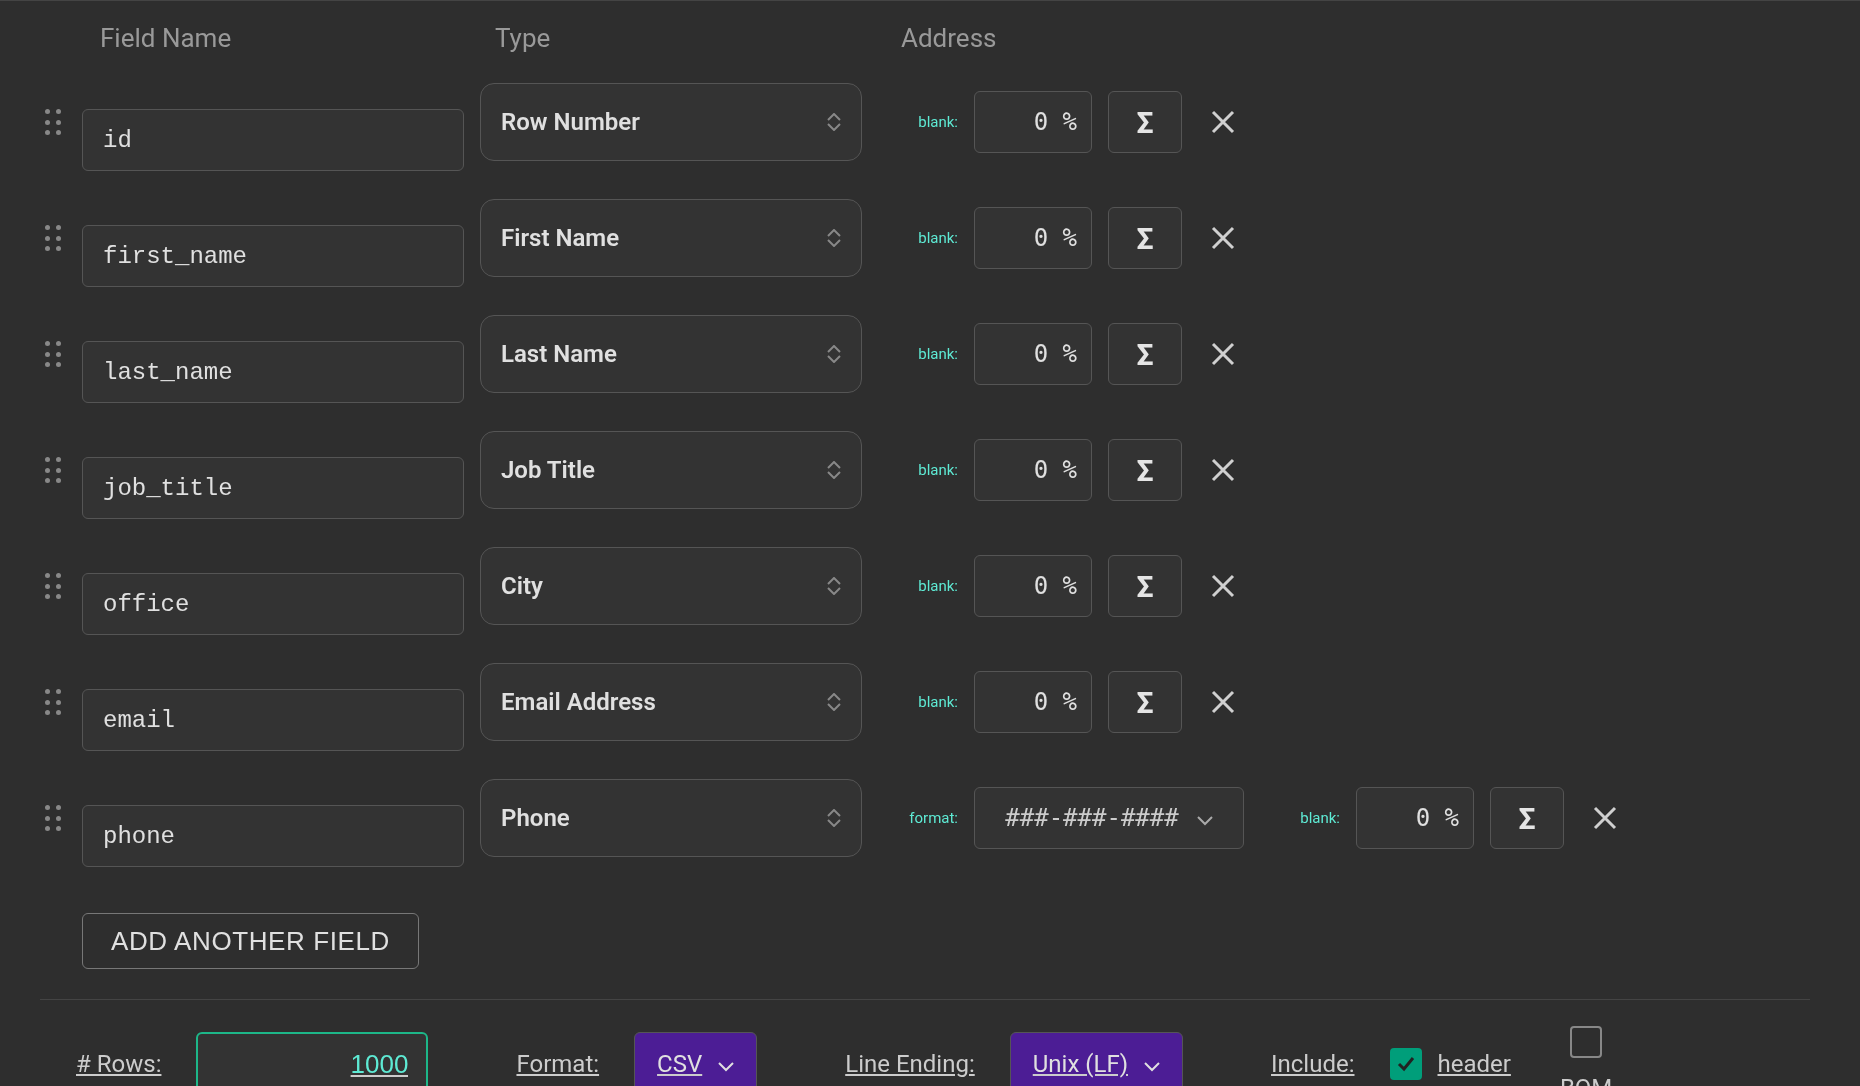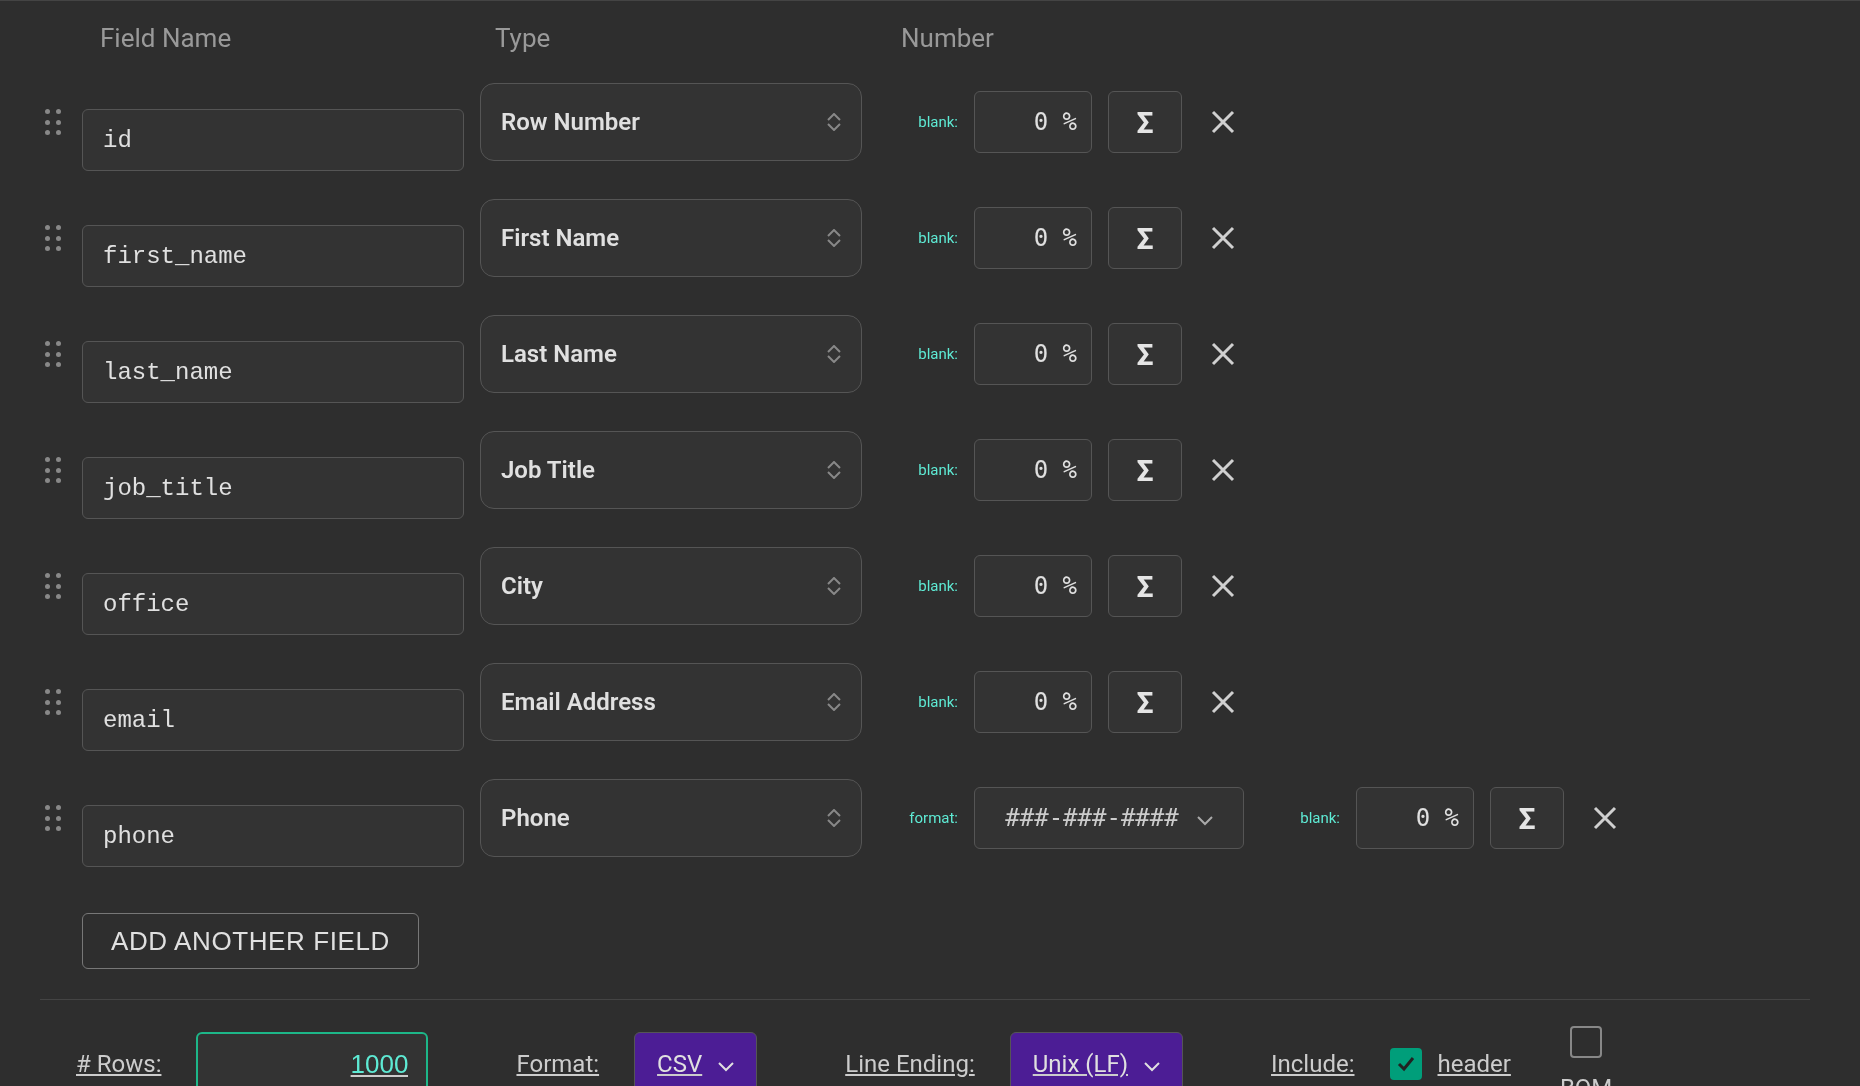--- a/index.html
+++ b/index.html
@@ -224,21 +224,21 @@
 </style>
 </head>
 <body>
 
 <div class="container">
 
   <div class="headers">
     <div class="hdr-drag"></div>
     <div class="hdr-fieldname">Field Name</div>
     <div class="hdr-type">Type</div>
-    <div class="hdr-options">Number</div>
+    <div class="hdr-options">Address</div>
   </div>
 
   <div id="rows">
       <div class="row">
     <div class="drag-handle">
   <div class="dot-row">
             <span class="dot"></span>
             <span class="dot"></span>
           </div>
   <div class="dot-row">

